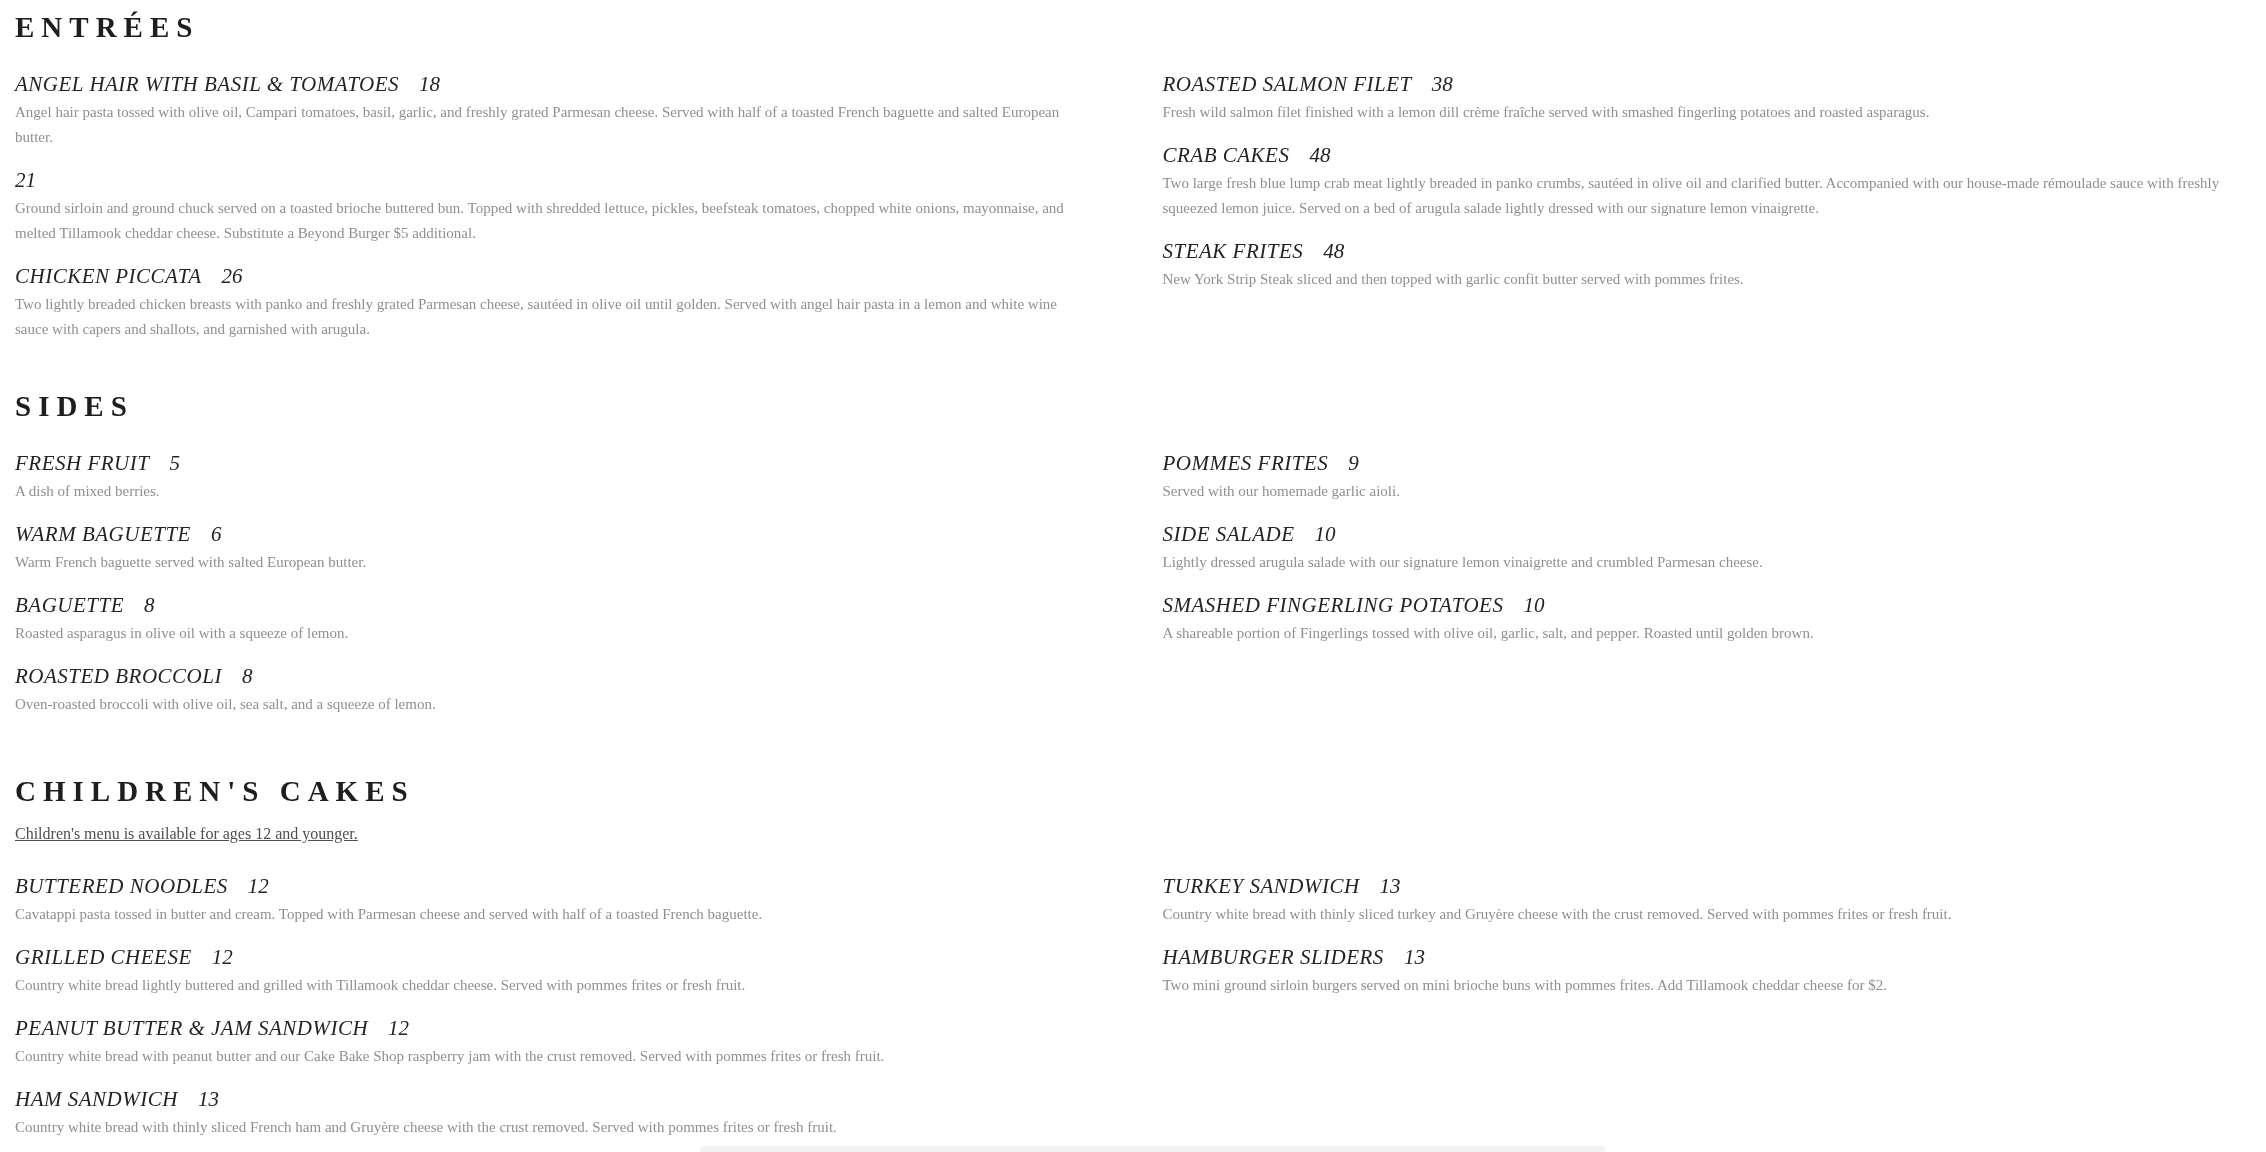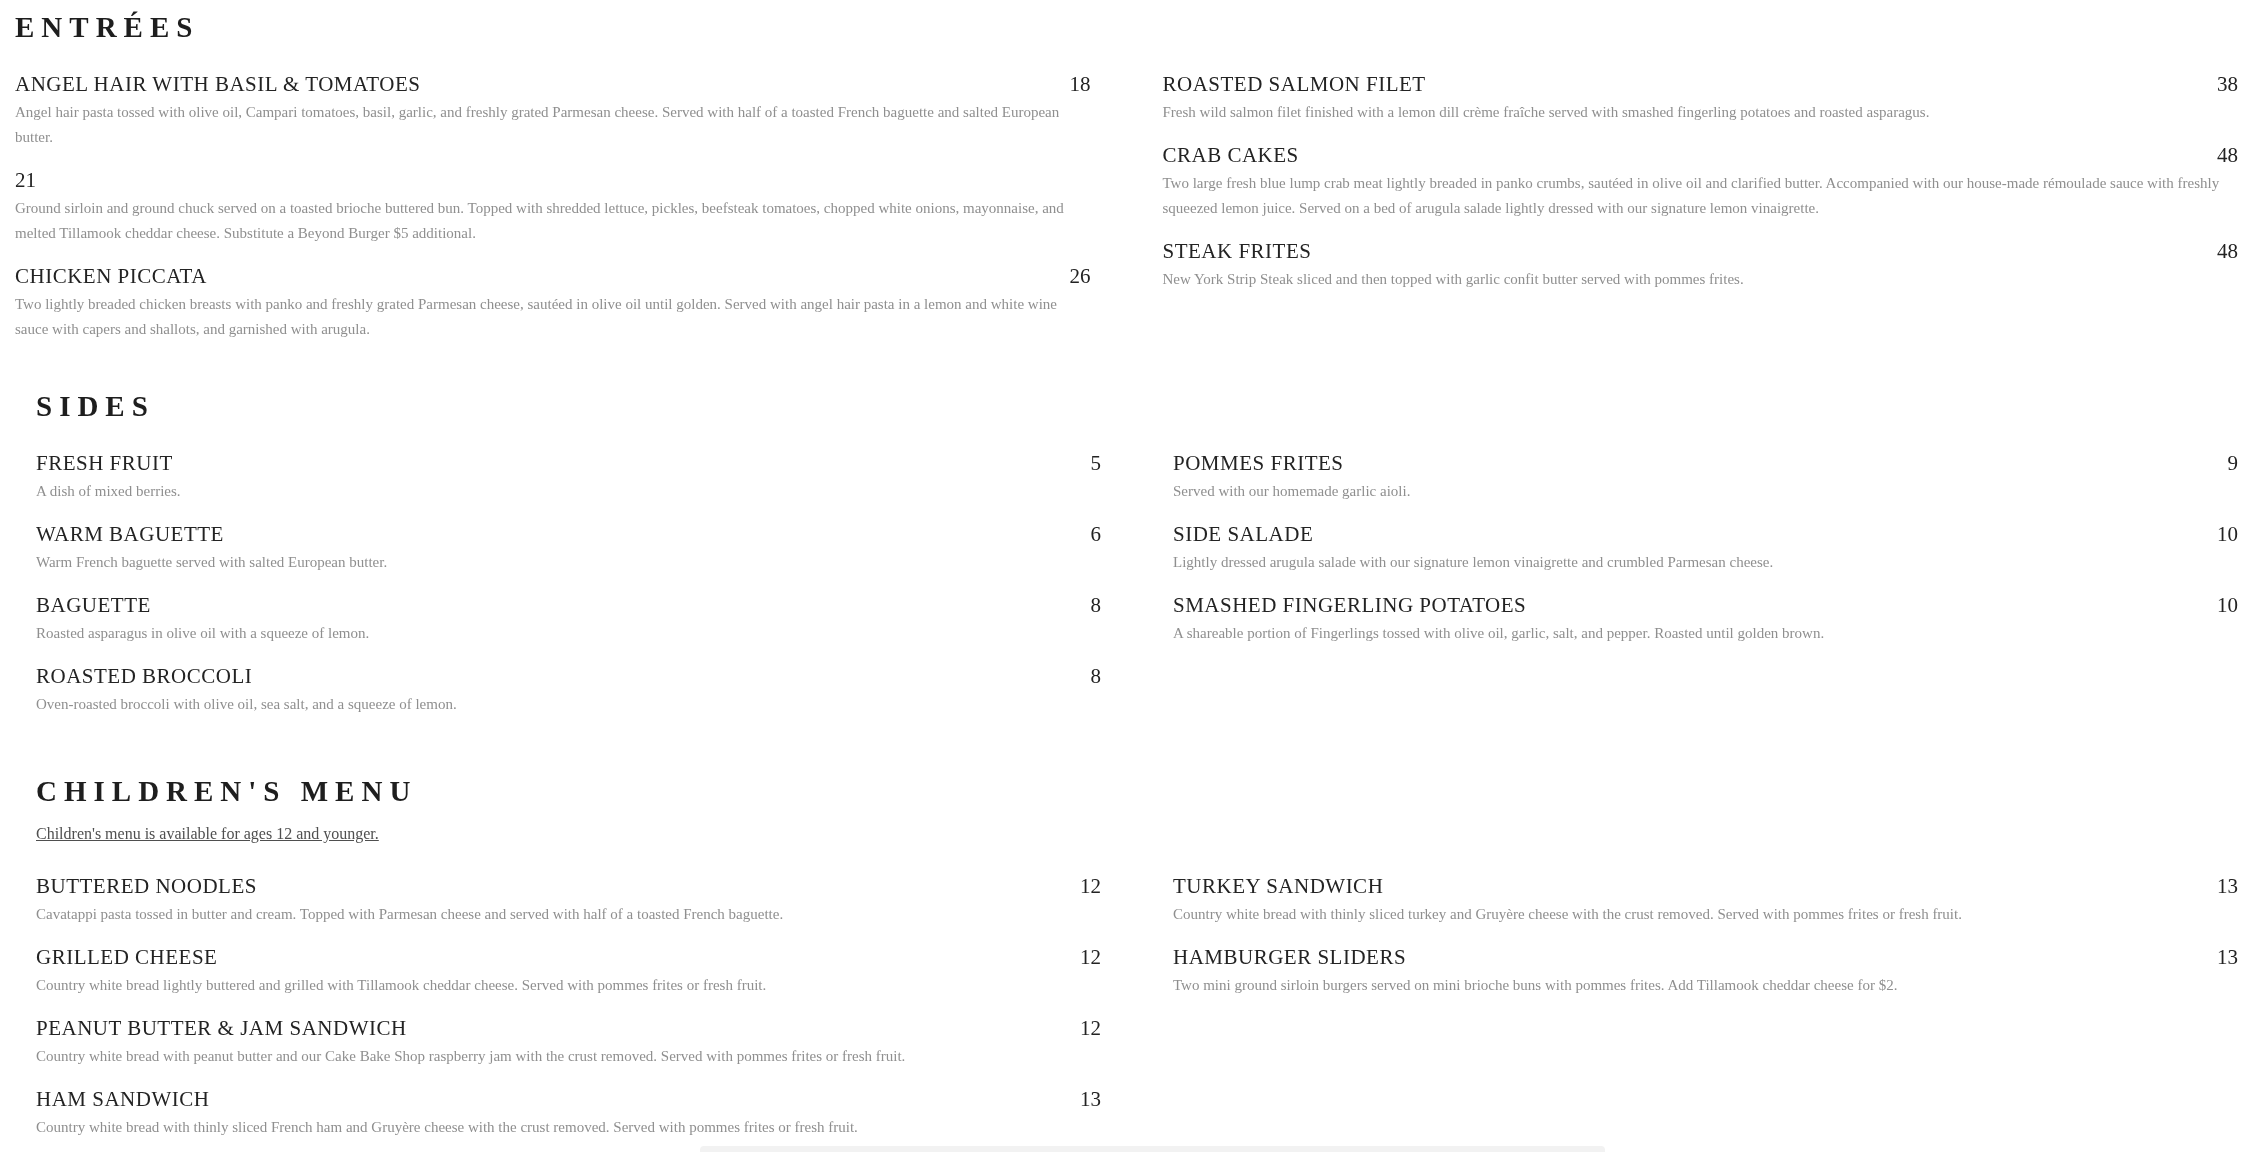--- a/index.html
+++ b/index.html
@@ -16,21 +16,21 @@
     color: #222222;
   }
   .menu {
     position: absolute;
     top: 0; left: 0;
     width: 2266px;
     box-sizing: border-box;
     padding: 10px 28px 0 15px;
   }
   .section { margin: 0; }
-  .section + .section { margin-top: 30px; margin-left: 21px; }
+  .section + .section { margin-top: 30px; }
   .section.spaced-more { margin-top: 40px; }
   .section-heading {
     font-size: 29px;
     line-height: 35px;
     letter-spacing: 7px;
     color: var(--heading-color, #1e1e1e);
     font-weight: 700;
     white-space: nowrap;
   }
   .section-note {
@@ -44,23 +44,23 @@
     margin-top: 26px;
     display: grid;
     grid-template-columns: 1fr 1fr;
     column-gap: 72px;
     align-items: start;
   }
   .column { min-width: 0; }
   .menu-item { margin-bottom: 17px; }
   .item-header {
     display: flex;
-    justify-content: space-between;
     align-items: baseline;
     gap: 20px;
+    font-style: italic;
   }
   .item-name {
     font-size: 21px;
     line-height: 26px;
     letter-spacing: 0.5px;
     color: var(--title-color, #232323);
     white-space: nowrap;
   }
   .item-price {
     font-size: 21px;
@@ -204,21 +204,21 @@
       <span class="item-name">SMASHED FINGERLING POTATOES</span>
       <span class="item-price">10</span>
     </div>
     <div class="item-desc">A shareable portion of Fingerlings tossed with olive oil, garlic, salt, and pepper. Roasted until golden brown.</div>
   </div>
 </div>
       </div>
   </div>
 
   <div class="section spaced-more">
-    <div class="section-heading">CHILDREN'S MENU</div>
+    <div class="section-heading">CHILDREN'S CAKES</div>
     <div class="section-note">Children's menu is available for ages 12 and younger.</div>
     <div class="columns">
         <div class="column">
   <div class="menu-item">
     <div class="item-header">
       <span class="item-name">BUTTERED NOODLES</span>
       <span class="item-price">12</span>
     </div>
     <div class="item-desc">Cavatappi pasta tossed in butter and cream. Topped with Parmesan cheese and served with half of a toasted French baguette.</div>
   </div>

